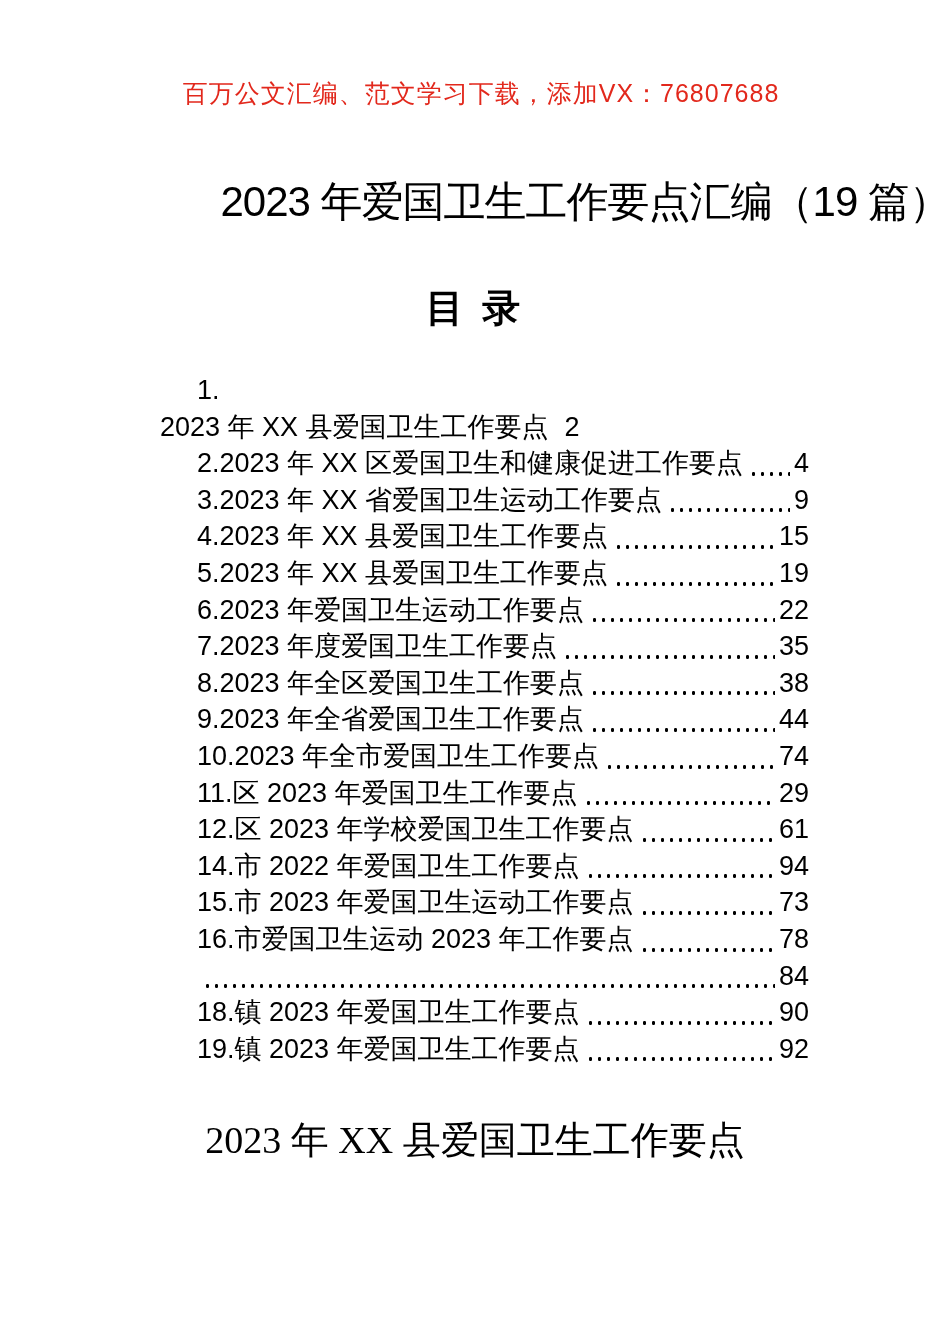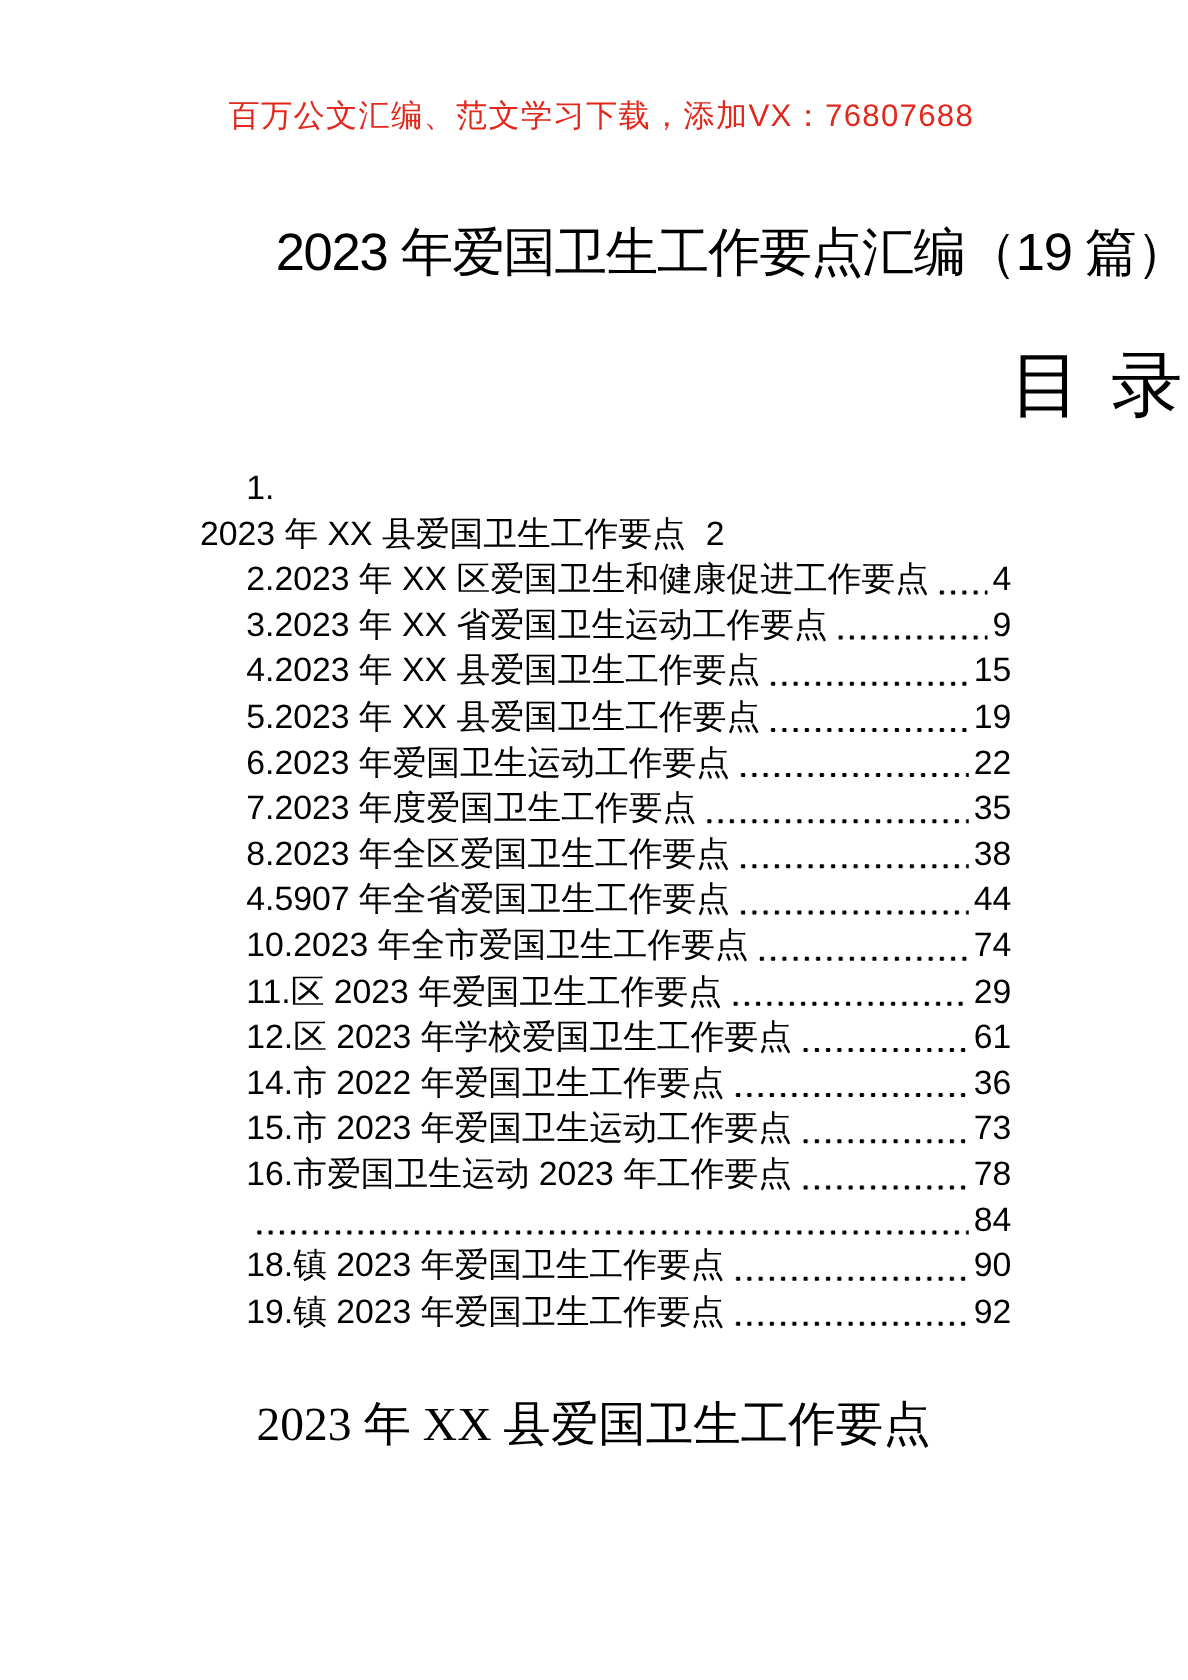--- a/index.html
+++ b/index.html
@@ -32,24 +32,24 @@
     text-align: right;
     font-size: 42px;
     line-height: 60px;
     font-weight: 500;
     letter-spacing: -1px;
     color: #000000;
   }
   .toc-heading {
     position: absolute;
     top: 282px; left: 0; width: 100%;
-    text-align: right;
-    font-size: 57px;
+    text-align: center;
+    font-size: 38px;
     line-height: 52px;
-    font-weight: 400;
+    font-weight: 700;
     letter-spacing: 4px;
   }
   .toc-list {
     position: absolute;
     top: 372px; left: 160px;
     width: 649px;
   }
   .toc-row {
     display: flex;
     align-items: baseline;
@@ -132,21 +132,21 @@
         <span class="toc-label">7.2023 年度爱国卫生工作要点</span>
         <span class="toc-leader"></span>
         <span class="toc-page">35</span>
       </div>
       <div class="toc-row indent">
         <span class="toc-label">8.2023 年全区爱国卫生工作要点</span>
         <span class="toc-leader"></span>
         <span class="toc-page">38</span>
       </div>
       <div class="toc-row indent">
-        <span class="toc-label">4.5907 年全省爱国卫生工作要点</span>
+        <span class="toc-label">9.2023 年全省爱国卫生工作要点</span>
         <span class="toc-leader"></span>
         <span class="toc-page">44</span>
       </div>
       <div class="toc-row indent">
         <span class="toc-label">10.2023 年全市爱国卫生工作要点</span>
         <span class="toc-leader"></span>
         <span class="toc-page">74</span>
       </div>
       <div class="toc-row indent">
         <span class="toc-label">11.区 2023 年爱国卫生工作要点</span>
@@ -154,21 +154,21 @@
         <span class="toc-page">29</span>
       </div>
       <div class="toc-row indent">
         <span class="toc-label">12.区 2023 年学校爱国卫生工作要点</span>
         <span class="toc-leader"></span>
         <span class="toc-page">61</span>
       </div>
       <div class="toc-row indent">
         <span class="toc-label">14.市 2022 年爱国卫生工作要点</span>
         <span class="toc-leader"></span>
-        <span class="toc-page">36</span>
+        <span class="toc-page">94</span>
       </div>
       <div class="toc-row indent">
         <span class="toc-label">15.市 2023 年爱国卫生运动工作要点</span>
         <span class="toc-leader"></span>
         <span class="toc-page">73</span>
       </div>
       <div class="toc-row indent">
         <span class="toc-label">16.市爱国卫生运动 2023 年工作要点</span>
         <span class="toc-leader"></span>
         <span class="toc-page">78</span>

